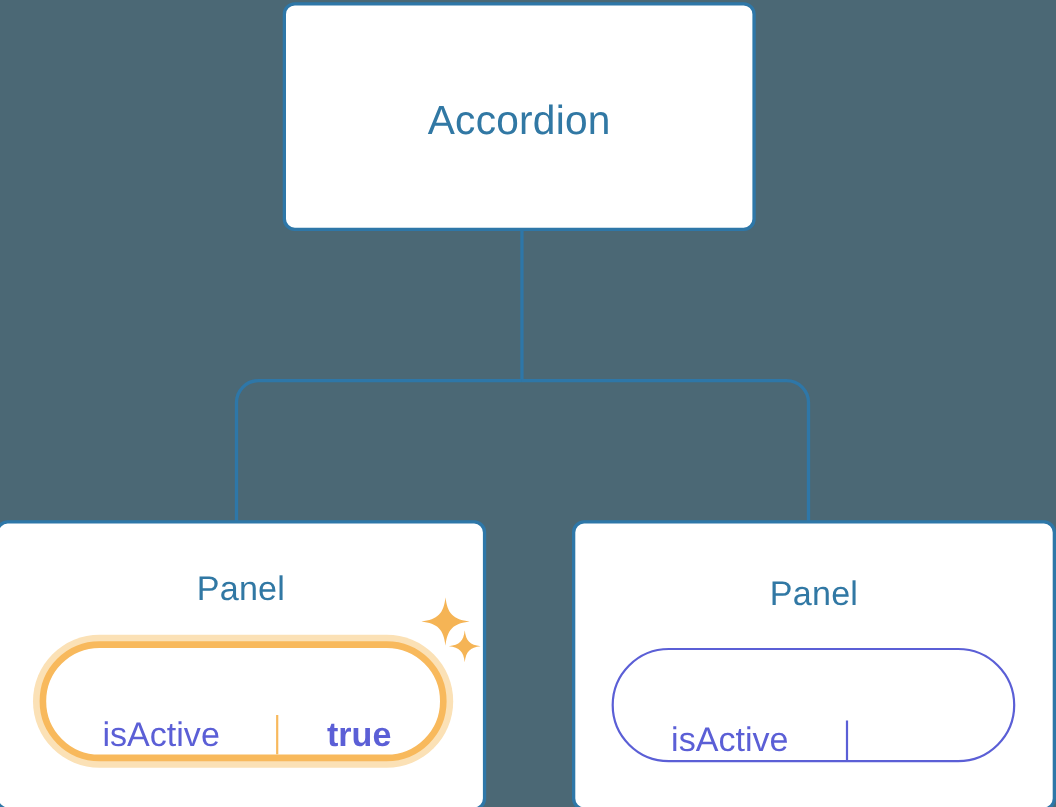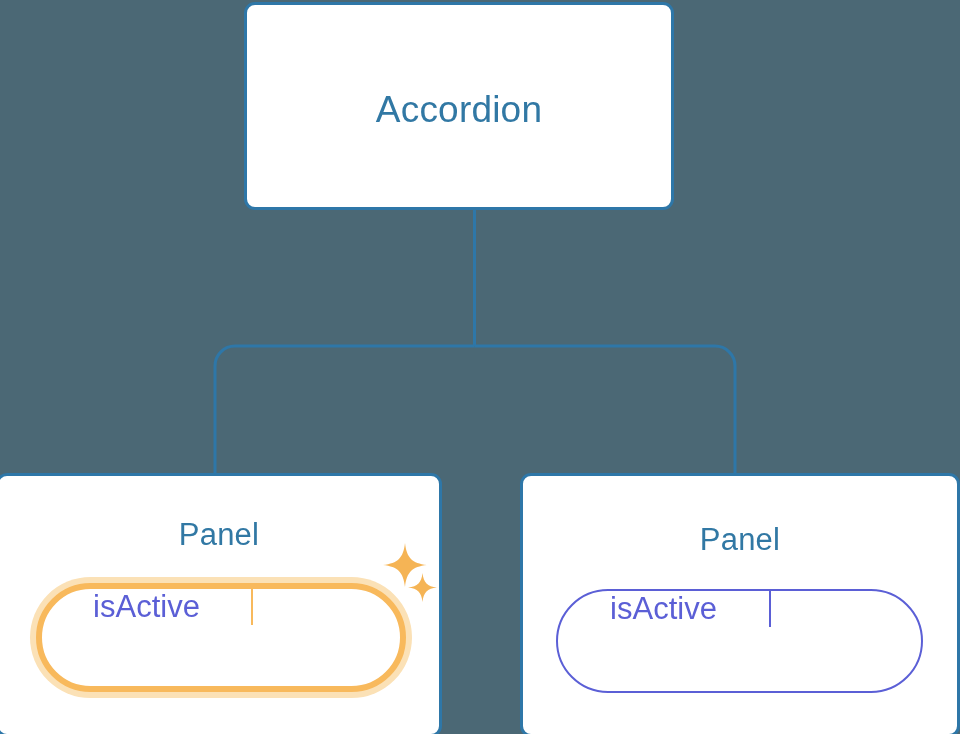--- a/index.html
+++ b/index.html
@@ -31,21 +31,21 @@
 
   
   .node-card {
     position: absolute;
     background: #ffffff;
     border: 3px solid #2e77a8;
     border-radius: 11px;
     box-sizing: border-box;
   }
   #root-card {
-    left: 244px;
+    left: 257px;
     top: 2px;
     width: 430px;
     height: 208px;
   }
   #panel-card-left {
     left: -4px;
     top: 473px;
     width: 446px;
     height: 264px;
   }
@@ -75,21 +75,21 @@
   }
   #panel-card-right .node-title {
     top: 46px;
     font-size: 31px;
   }
 
   
   .prop-pill {
     position: absolute;
     display: flex;
-    align-items: flex-start;
+    align-items: flex-end;
     box-sizing: border-box;
     background: #ffffff;
     border-radius: 999px;
     overflow: hidden;
   }
   .prop-cell {
     display: flex;
     align-items: center;
     justify-content: center;
     box-sizing: border-box;
@@ -182,20 +182,21 @@
     <div class="node-title">Accordion</div>
   </div>
 
   <div class="node-card" id="panel-card-left">
     <div class="node-title">Panel</div>
   </div>
 
   <div id="pill-left-wrap">
     <div class="prop-pill" id="pill-left">
       <div class="prop-cell prop-key">isActive</div>
+      <div class="prop-cell prop-val">true</div>
     </div>
   </div>
 
   <svg class="sparkle" id="sparkle-big" viewBox="0 0 100 100">
     <path d="M50 0 C54 34 66 46 100 50 C66 54 54 66 50 100 C46 66 34 54 0 50 C34 46 46 34 50 0 Z" fill="#f5b455"></path>
   </svg>
   <svg class="sparkle" id="sparkle-small" viewBox="0 0 100 100">
     <path d="M50 0 C54 34 66 46 100 50 C66 54 54 66 50 100 C46 66 34 54 0 50 C34 46 46 34 50 0 Z" fill="#f5b455"></path>
   </svg>
 

